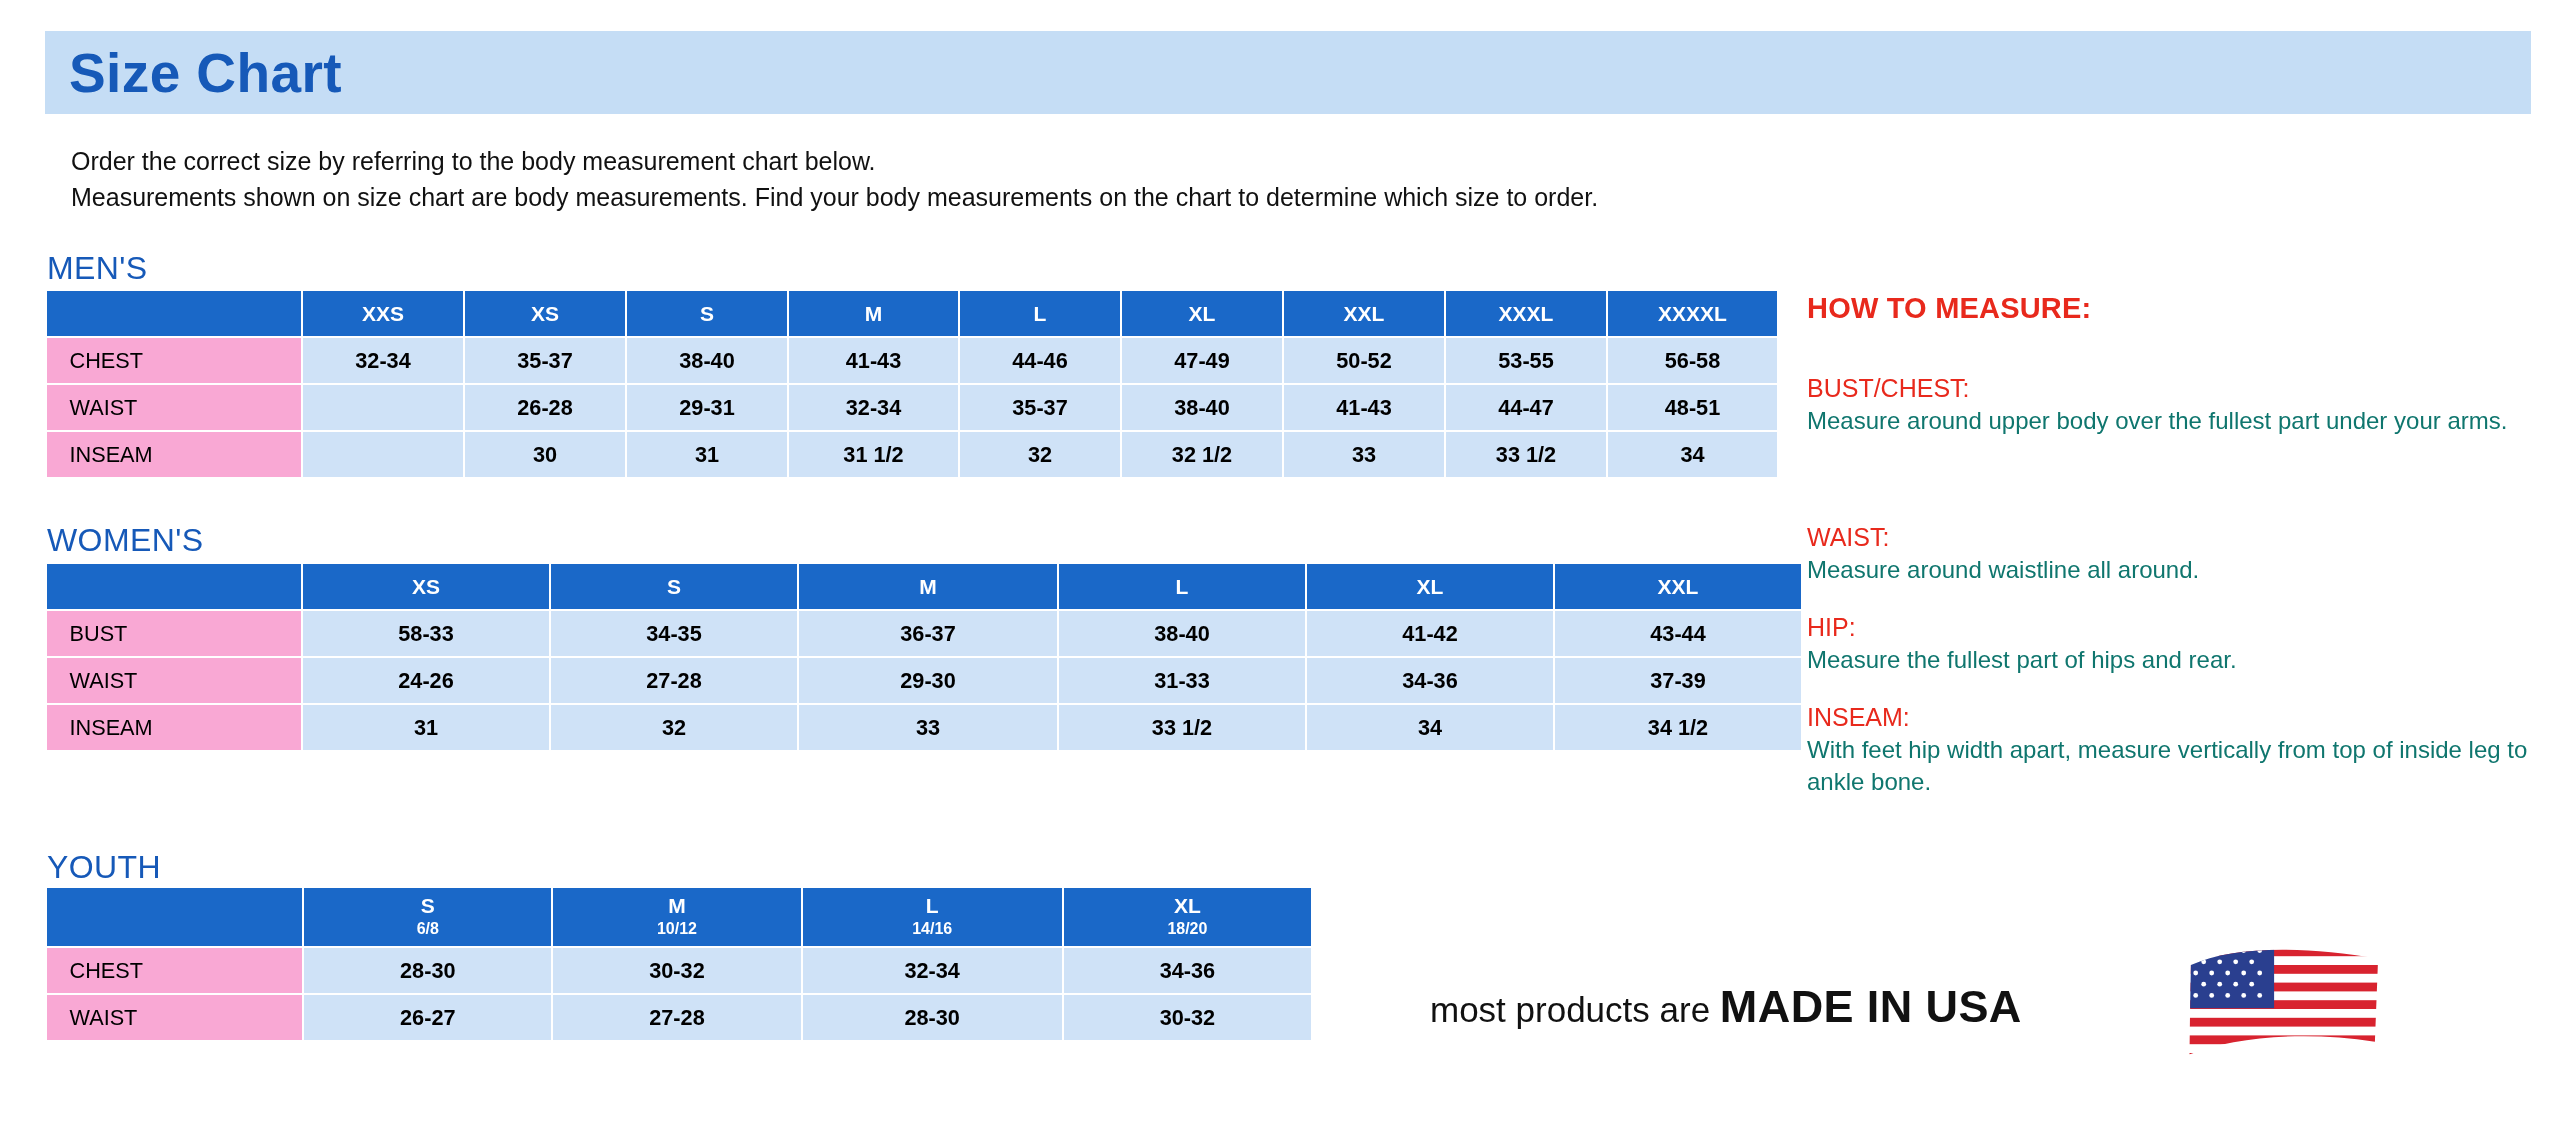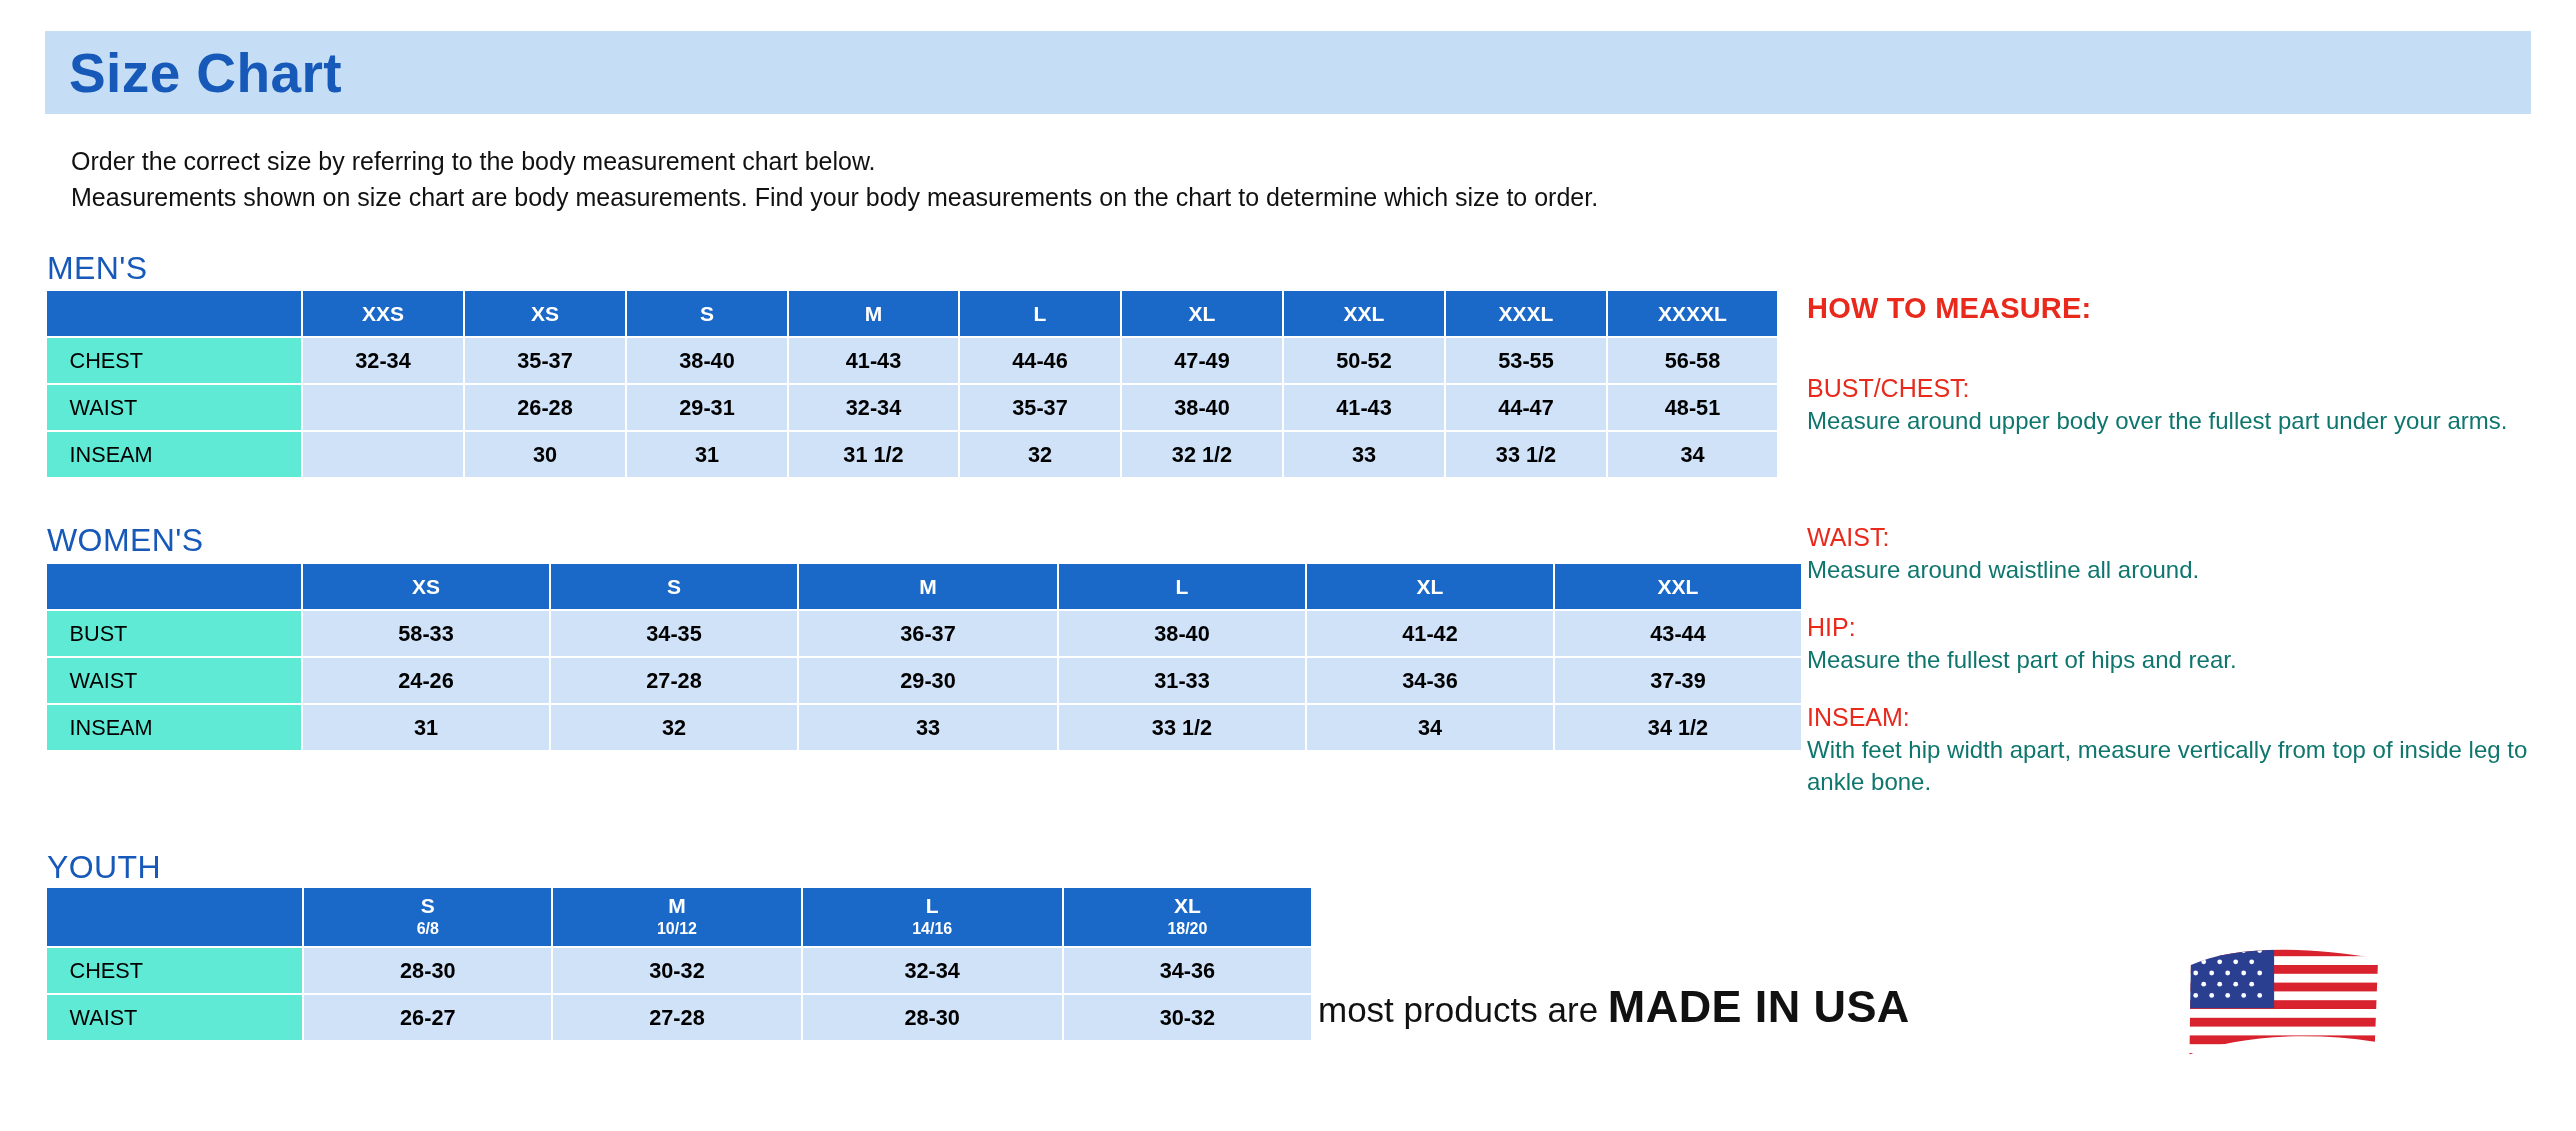--- a/index.html
+++ b/index.html
@@ -82,21 +82,21 @@
     height: 45px;
   }
   table.size-table th {
     background: #1a68c8;
     color: #ffffff;
     font-weight: bold;
     font-size: 21px;
   }
   table.size-table th.blank-head { background: #1a68c8; }
   table.size-table td.rowlabel {
-    background: #5eead4;
+    background: #f9a8d4;
     color: #000;
     text-align: left;
     padding-left: 22.5px;
     font-size: 21.7px;
   }
   table.size-table td.val {
     background: #cfe2f7;
     color: #000;
     font-weight: bold;
   }
@@ -142,21 +142,21 @@
     font-weight: normal;
   }
   #m-bust   { top: 371px; }
   #m-waist  { top: 520px; }
   #m-hip    { top: 610px; }
   #m-inseam { top: 700px; }
 
   
   .usa-line {
     position: absolute;
-    left: 1318px;
+    left: 1430px;
     top: 981px;
     white-space: nowrap;
   }
   .usa-small {
     font-size: 35px;
     color: #111;
   }
   .usa-big {
     font-size: 45px;
     font-weight: bold;

